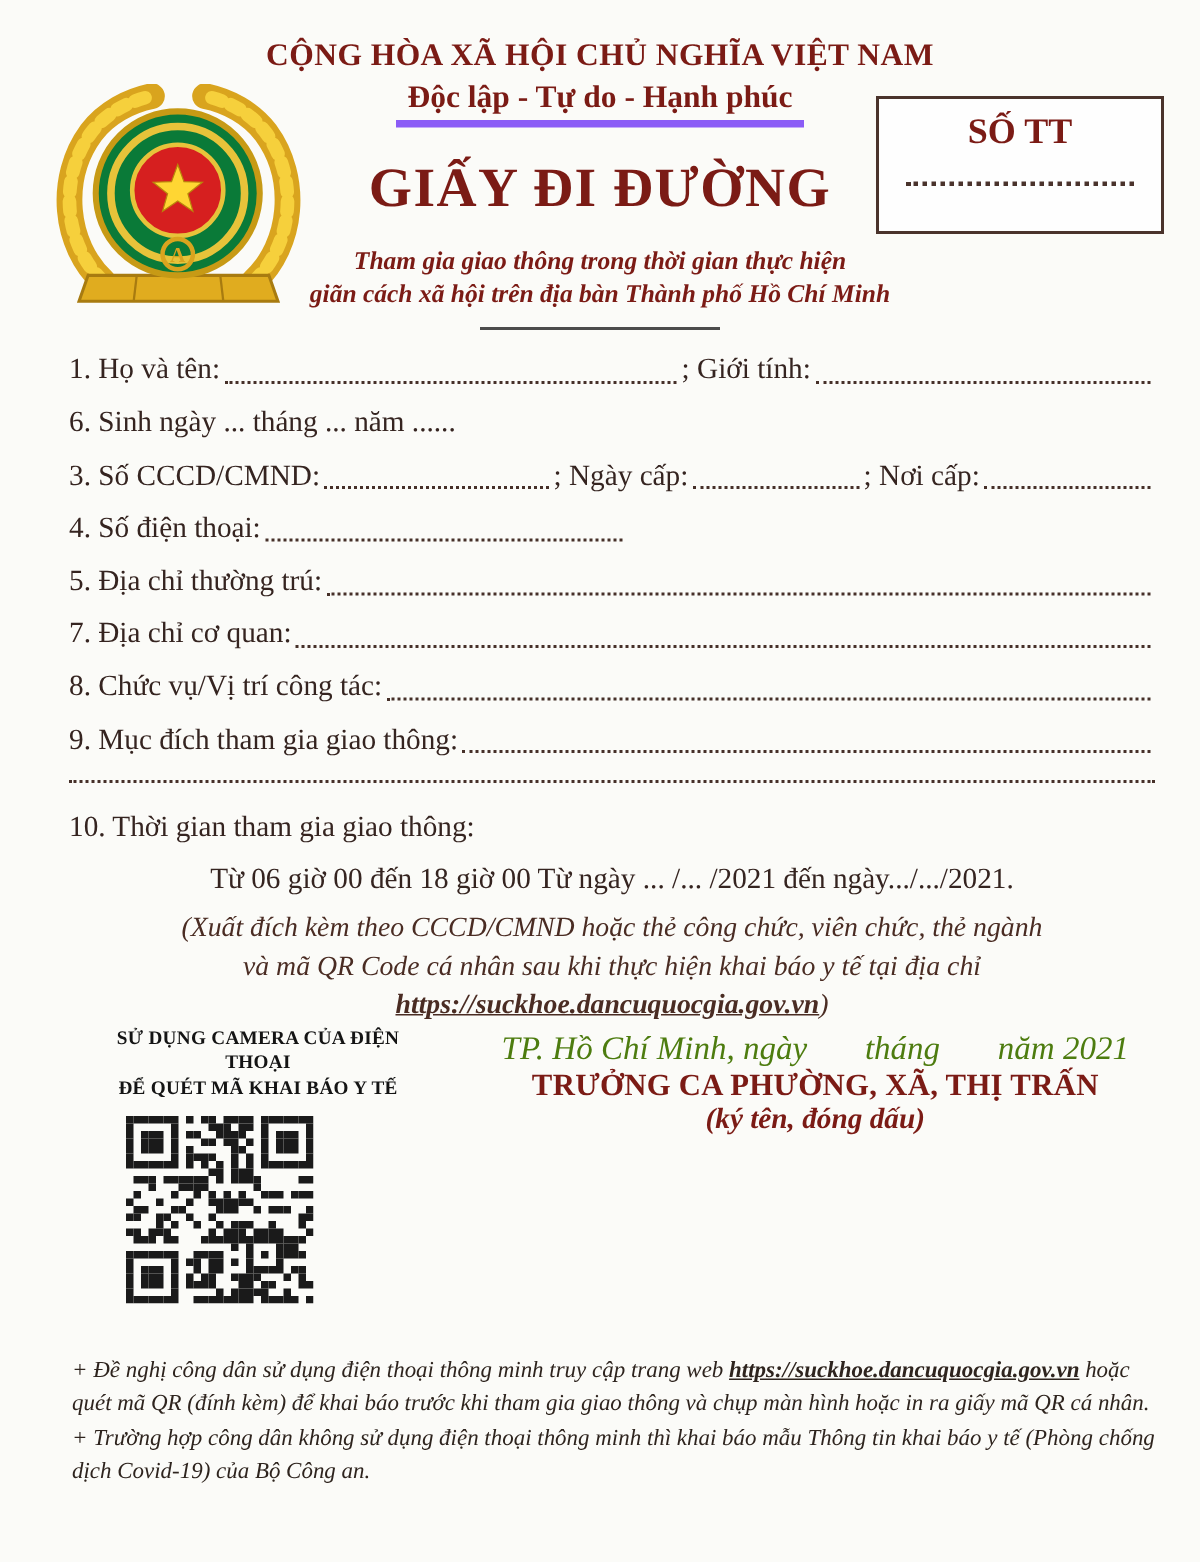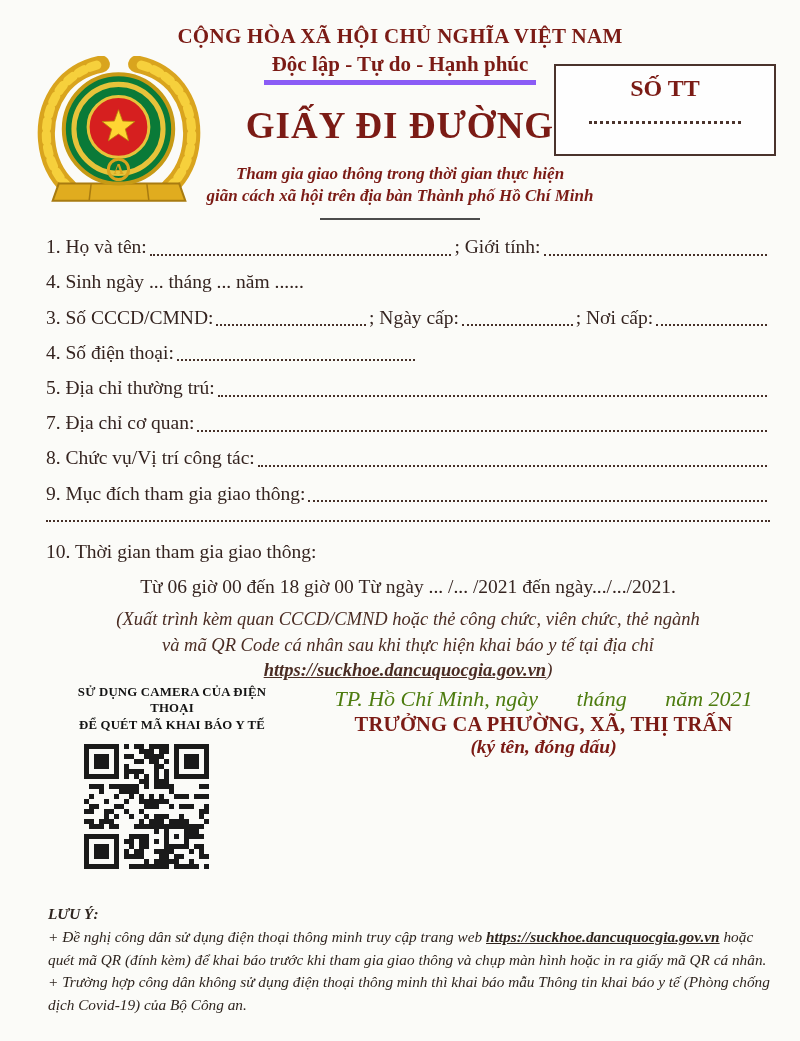--- a/index.html
+++ b/index.html
@@ -10,21 +10,21 @@
     color:#332019;
     position:relative;
     overflow:hidden;
   }
   
   .header{position:relative;text-align:center;padding-top:24px;}
   .nat-title{font-weight:bold;font-size:21px;color:#7b1b15;letter-spacing:.3px;}
   .motto{display:inline-block;font-weight:bold;font-size:21px;color:#7b1b15;
          border-bottom:5px solid #8b5cf6;padding:1px 8px 3px;margin-top:2px;}
   .emblem{position:absolute;left:30px;top:56px;width:178px;height:162px;}
-  .serial-box{position:absolute;right:24px;top:64px;width:222px;height:92px;
+  .serial-box{position:absolute;right:24px;top:64px;width:192px;height:92px;
               border:2px solid #4a332c;background:#fefefe;box-sizing:border-box;}
   .serial-label{margin-top:9px;font-weight:bold;font-size:24px;color:#7b1b15;text-align:center;}
   .serial-dots{margin:19px auto 0;width:152px;border-bottom:3px dotted #4a332c;}
   .doc-title{margin-top:22px;font-size:37px;font-weight:bold;color:#7b1b15;letter-spacing:1px;line-height:1.05;}
   .subtitle{margin-top:17px;font-size:17px;font-weight:bold;font-style:italic;color:#7b1b15;line-height:1.3;}
   .divider{width:160px;border-bottom:2px solid #4c4c4c;margin:11px auto 0;}
   
   .fields{margin:14px 30px 0 46px;font-size:19.5px;color:#352420;}
   .field-row{display:flex;align-items:flex-end;margin-top:9.5px;line-height:1.32;}
   .lbl{white-space:pre;}
@@ -93,21 +93,21 @@
 <div class="fields">
 
   <div class="field-row">
     <span class="lbl">1. Họ và tên:</span>
     <span class="dots w-big"></span>
     <span class="lbl">; Giới tính:</span>
     <span class="dots"></span>
   </div>
 
   <div class="field-row">
-    <span class="lbl">4. Sinh ngày ... tháng ... năm ......</span>
+    <span class="lbl">6. Sinh ngày ... tháng ... năm ......</span>
   </div>
 
   <div class="field-row">
     <span class="lbl">3. Số CCCD/CMND:</span>
     <span class="dots w-big"></span>
     <span class="lbl">; Ngày cấp:</span>
     <span class="dots"></span>
     <span class="lbl">; Nơi cấp:</span>
     <span class="dots"></span>
   </div>
@@ -142,21 +142,21 @@
     <span class="dots full"></span>
   </div>
 
   <div class="field-row" style="margin-top:13px;">
     <span class="lbl">10. Thời gian tham gia giao thông:</span>
   </div>
 
   <div class="time-line">Từ 06 giờ 00 đến 18 giờ 00 Từ ngày ... /... /2021 đến ngày.../.../2021.</div>
 
   <div class="permit-note">
-    <div>(Xuất trình kèm quan CCCD/CMND hoặc thẻ công chức, viên chức, thẻ ngành</div>
+    <div>(Xuất đích kèm theo CCCD/CMND hoặc thẻ công chức, viên chức, thẻ ngành</div>
     <div>và mã QR Code cá nhân sau khi thực hiện khai báo y tế tại địa chỉ</div>
     <div><span class="url">https://suckhoe.dancuquocgia.gov.vn</span><span>)</span></div>
   </div>
 </div>
 
 <div class="bottom">
   <div class="qr-col">
     <div class="qr-caption">
       <div>SỬ DỤNG CAMERA CỦA ĐIỆN THOẠI</div>
       <div>ĐỂ QUÉT MÃ KHAI BÁO Y TẾ</div>
@@ -485,17 +485,16 @@
     </div>
   </div>
   <div class="sig-col">
     <div class="place-date">TP. Hồ Chí Minh, ngày       tháng       năm 2021</div>
     <div class="signer">TRƯỞNG CA PHƯỜNG, XÃ, THỊ TRẤN</div>
     <div class="sign-note">(ký tên, đóng dấu)</div>
   </div>
 </div>
 
 <div class="footer">
-  <div class="footer-heading">LƯU Ý:</div>
   <p><span>+ Đề nghị công dân sử dụng điện thoại thông minh truy cập trang web </span><span class="url">https://suckhoe.dancuquocgia.gov.vn</span><span> hoặc quét mã QR (đính kèm) để khai báo trước khi tham gia giao thông và chụp màn hình hoặc in ra giấy mã QR cá nhân.</span></p>
   <p>+ Trường hợp công dân không sử dụng điện thoại thông minh thì khai báo mẫu Thông tin khai báo y tế (Phòng chống dịch Covid-19) của Bộ Công an.</p>
 
 </div>
 
 </body></html>

